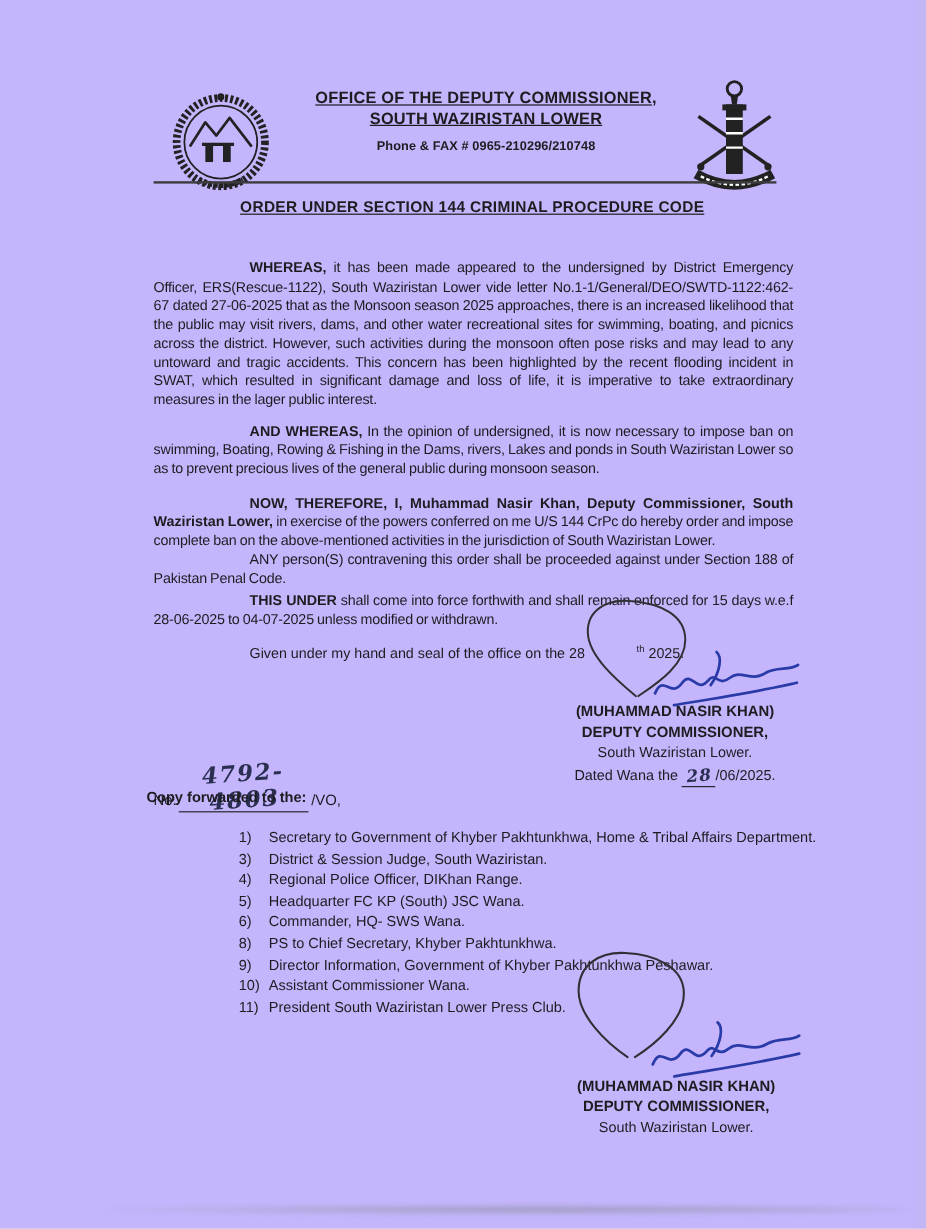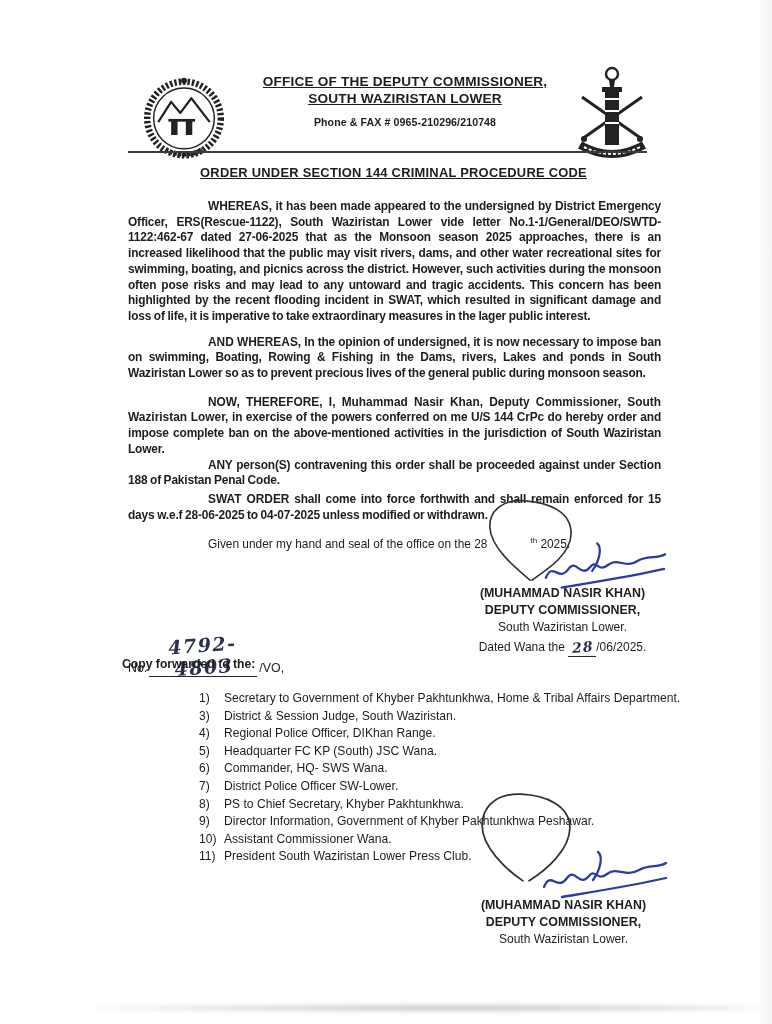--- a/index.html
+++ b/index.html
@@ -1,38 +1,38 @@
 <!DOCTYPE html>
 <html style="--sig-blue: #2a3ba8;"><head>
 <meta charset="utf-8">
 <style>
   html,body{margin:0;padding:0;background:#e9e9e7;}
   .page{
     position:relative;width:772px;height:1024px;margin:0 auto;
-    background:#ffffff;overflow:hidden;
+    background:#c4b5fd;overflow:hidden;
     font-family:"Liberation Sans","DejaVu Sans",sans-serif;
     color:#1d1d20;
   }
   
   .emblem{position:absolute;}
   .emblem svg{display:block;width:100%;height:100%;}
   .emblem-left{left:138px;top:74px;width:92px;height:88px;}
   .emblem-right{left:576px;top:63px;width:72px;height:108px;}
   .head-center{position:absolute;left:238px;top:74px;width:334px;text-align:center;}
   .head-title{font-weight:bold;font-size:13.6px;line-height:16.5px;
     text-decoration:underline;letter-spacing:.2px;}
   .head-phone{margin-top:9px;font-size:10.6px;font-weight:600;letter-spacing:.1px;}
   .head-rule{position:absolute;left:128px;top:151px;width:519px;height:2px;background:#3c3c3e;}
   
   .order-title{position:absolute;left:128px;top:165px;width:531px;text-align:center;
     font-weight:bold;font-size:12.9px;text-decoration:underline;letter-spacing:.25px;}
   
-  .body-text{position:absolute;left:128px;top:199px;width:533px;
+  .body-text{position:absolute;left:128px;top:216px;width:533px;
     font-size:11.9px;line-height:15.7px;text-align:justify;
-    letter-spacing:-.15px;word-spacing:-.5px;font-weight:bold;}
+    letter-spacing:-.15px;word-spacing:-.5px;}
   .body-text p{margin:0;text-indent:80px;}
   .p-whereas{margin-bottom:10px !important;}
   .p-andwhereas{margin-bottom:13px !important;}
   .p-thisorder{margin-top:3px !important;}
   b.lead{letter-spacing:0;}
   .given-line{position:absolute;left:128px;top:536px;width:533px;
     font-size:11.9px;text-indent:80px;}
   .given-line sup{font-size:8px;padding-left:43px;}
   
   .sig-art{position:absolute;}
@@ -114,21 +114,21 @@
 
   <div class="head-rule"></div>
 
   <div class="order-title">ORDER UNDER SECTION 144 CRIMINAL PROCEDURE CODE</div>
 
   <div class="body-text">
     <p class="p-whereas"><b class="lead">WHEREAS,</b><span> it has been made appeared to the undersigned by District Emergency Officer, ERS(Rescue-1122), South Waziristan Lower vide letter No.1-1/General/DEO/SWTD-1122:462-67 dated 27-06-2025 that as the Monsoon season 2025 approaches, there is an increased likelihood that the public may visit rivers, dams, and other water recreational sites for swimming, boating, and picnics across the district. However, such activities during the monsoon often pose risks and may lead to any untoward and tragic accidents. This concern has been highlighted by the recent flooding incident in SWAT, which resulted in significant damage and loss of life, it is imperative to take extraordinary measures in the lager public interest.</span></p>
     <p class="p-andwhereas"><b class="lead">AND WHEREAS,</b><span> In the opinion of undersigned, it is now necessary to impose ban on swimming, Boating, Rowing &amp; Fishing in the Dams, rivers, Lakes and ponds in South Waziristan Lower so as to prevent precious lives of the general public during monsoon season.</span></p>
     <p><b class="lead">NOW, THEREFORE, I, Muhammad Nasir Khan, Deputy Commissioner, South Waziristan Lower,</b><span> in exercise of the powers conferred on me U/S 144 CrPc do hereby order and impose complete ban on the above-mentioned activities in the jurisdiction of South Waziristan Lower.</span></p>
     <p><span>ANY person(S) contravening this order shall be proceeded against under Section 188 of Pakistan Penal Code.</span></p>
-    <p class="p-thisorder"><b class="lead">SWAT ORDER</b><span> shall come into force forthwith and shall remain enforced for 15 days w.e.f 28-06-2025 to 04-07-2025 unless modified or withdrawn.</span></p>
+    <p class="p-thisorder"><b class="lead">THIS UNDER</b><span> shall come into force forthwith and shall remain enforced for 15 days w.e.f 28-06-2025 to 04-07-2025 unless modified or withdrawn.</span></p>
   </div>
 
   <div class="given-line"><span>Given under my hand and seal of the office on the 28</span><sup>th</sup><span> 2025.</span></div>
 
   <div class="sig-art oval oval1">
     <svg viewBox="0 0 100 90">
       <path d="M50,87 C32,72 9,52 8,32 C7,12 25,2 45,4 C71,6 93,16 93,38 C93,60 68,76 52,87"></path>
     </svg>
   </div>
   <div class="sig-art sig-blue blue1">
@@ -148,21 +148,20 @@
 
   <div class="no-line"><span>No.</span><span class="hw-slot hw-no"><span class="hw">4792-4803</span></span><span>/VO,</span></div>
 
   <div class="copy-label">Copy forwarded to the:</div>
   <div class="copy-list">
     <div class="copy-item"><span class="num">1)</span><span>Secretary to Government of Khyber Pakhtunkhwa, Home &amp; Tribal Affairs Department.</span></div>
     <div class="copy-item"><span class="num">3)</span><span>District &amp; Session Judge, South Waziristan.</span></div>
     <div class="copy-item"><span class="num">4)</span><span>Regional Police Officer, DIKhan Range.</span></div>
     <div class="copy-item"><span class="num">5)</span><span>Headquarter FC KP (South) JSC Wana.</span></div>
     <div class="copy-item"><span class="num">6)</span><span>Commander, HQ- SWS Wana.</span></div>
-    <div class="copy-item"><span class="num">7)</span><span>District Police Officer SW-Lower.</span></div>
     <div class="copy-item"><span class="num">8)</span><span>PS to Chief Secretary, Khyber Pakhtunkhwa.</span></div>
     <div class="copy-item"><span class="num">9)</span><span>Director Information, Government of Khyber Pakhtunkhwa Peshawar.</span></div>
     <div class="copy-item"><span class="num">10)</span><span>Assistant Commissioner Wana.</span></div>
     <div class="copy-item"><span class="num">11)</span><span>President South Waziristan Lower Press Club.</span></div>
   </div>
 
   <div class="sig-art oval oval2">
     <svg viewBox="0 0 100 90">
       <path d="M48,88 C30,76 8,54 8,34 C8,12 26,2 46,3 C70,4 94,14 94,36 C94,58 70,78 54,88"></path>
     </svg>

